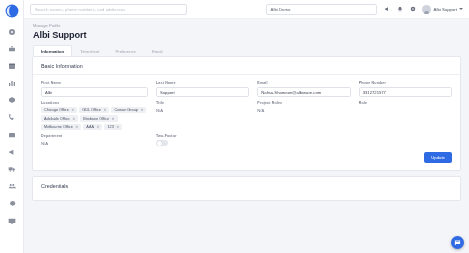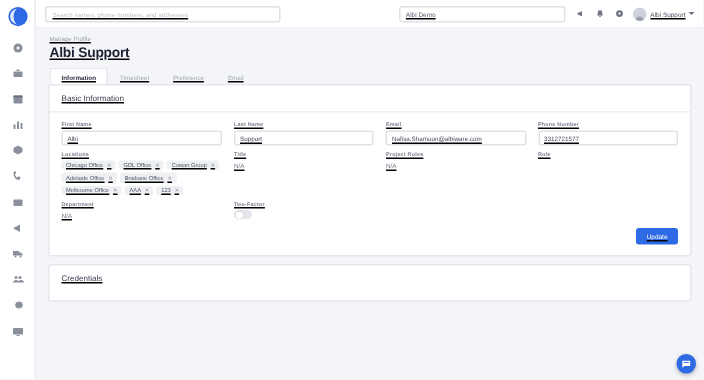--- a/index.html
+++ b/index.html
@@ -21,21 +21,21 @@
   }
   .rail-logo { width: 14px; height: 14px; margin-bottom: 7px; }
   .rail-icon {
     width: 18px; height: 13px;
     display: flex; align-items: center; justify-content: center;
     margin-bottom: 4.2px;
   }
   .rail-icon svg { width: 8px; height: 8px; fill: #8a8f9c; }
 
   
-  .right { flex: 1; height: 253px; display: flex; flex-direction: column; background: #f4f5f8; text-decoration: underline; }
+  .right { flex: 1; height: 253px; display: flex; flex-direction: column; background: #f4f5f8; }
 
   .topbar {
     height: 19px; background: #ffffff;
     display: flex; align-items: center;
     padding: 0 6px 0 6px;
     border-bottom: 1px solid #eef0f4;
   }
   .search-box {
     width: 157px; height: 11px;
     border: 1px solid #dfe2e8; border-radius: 2px;

